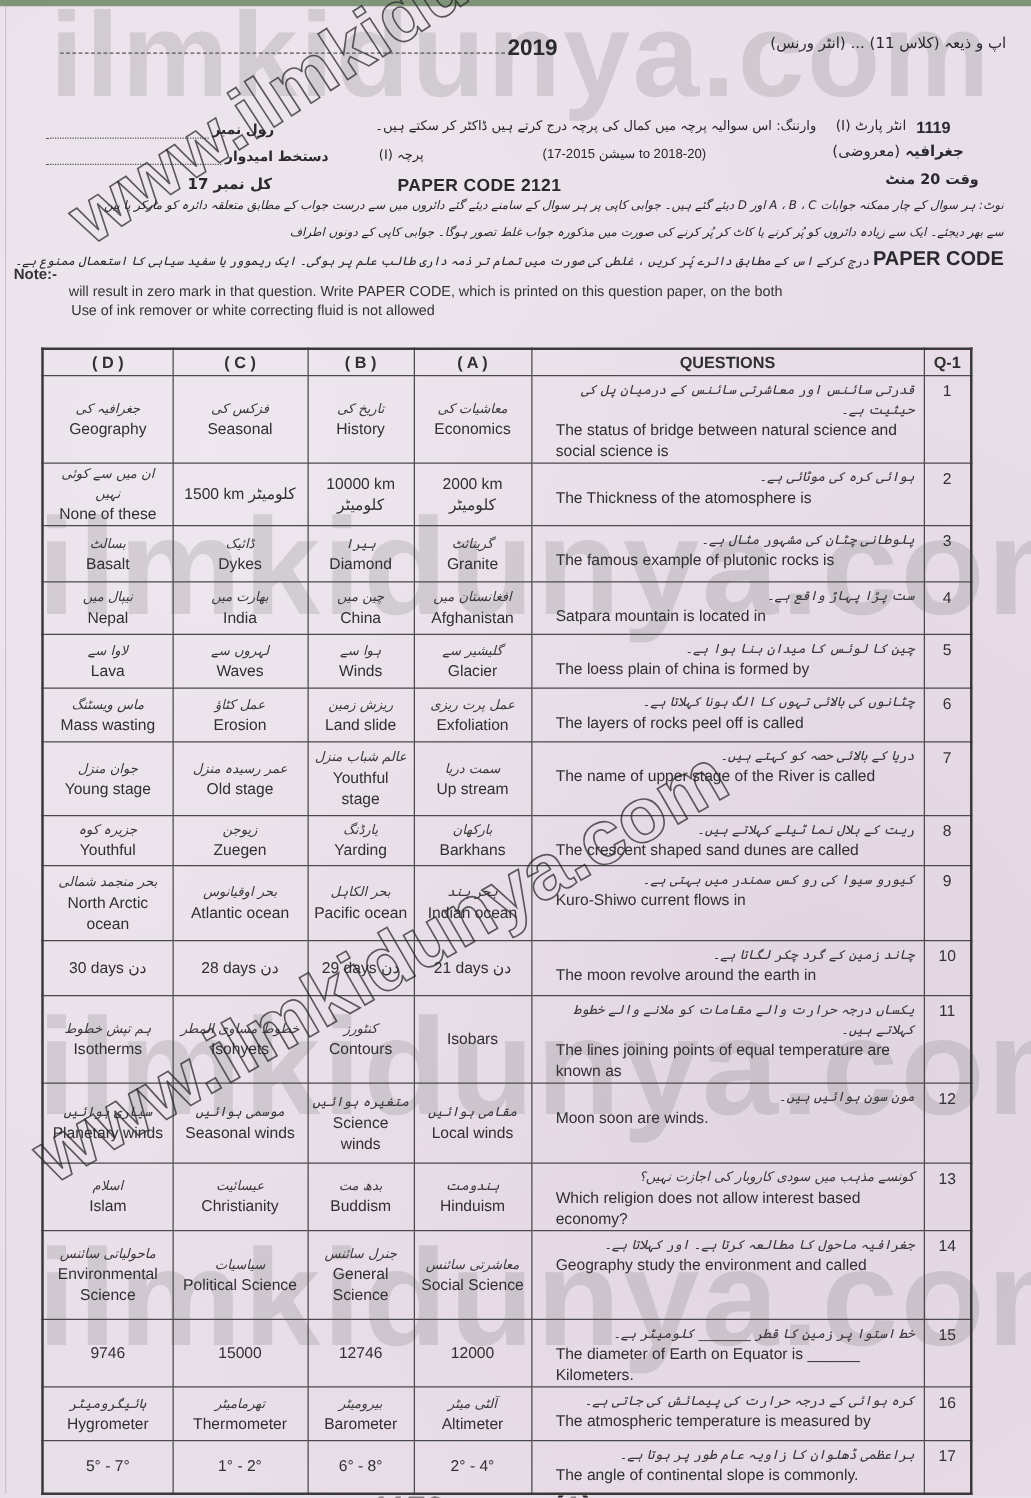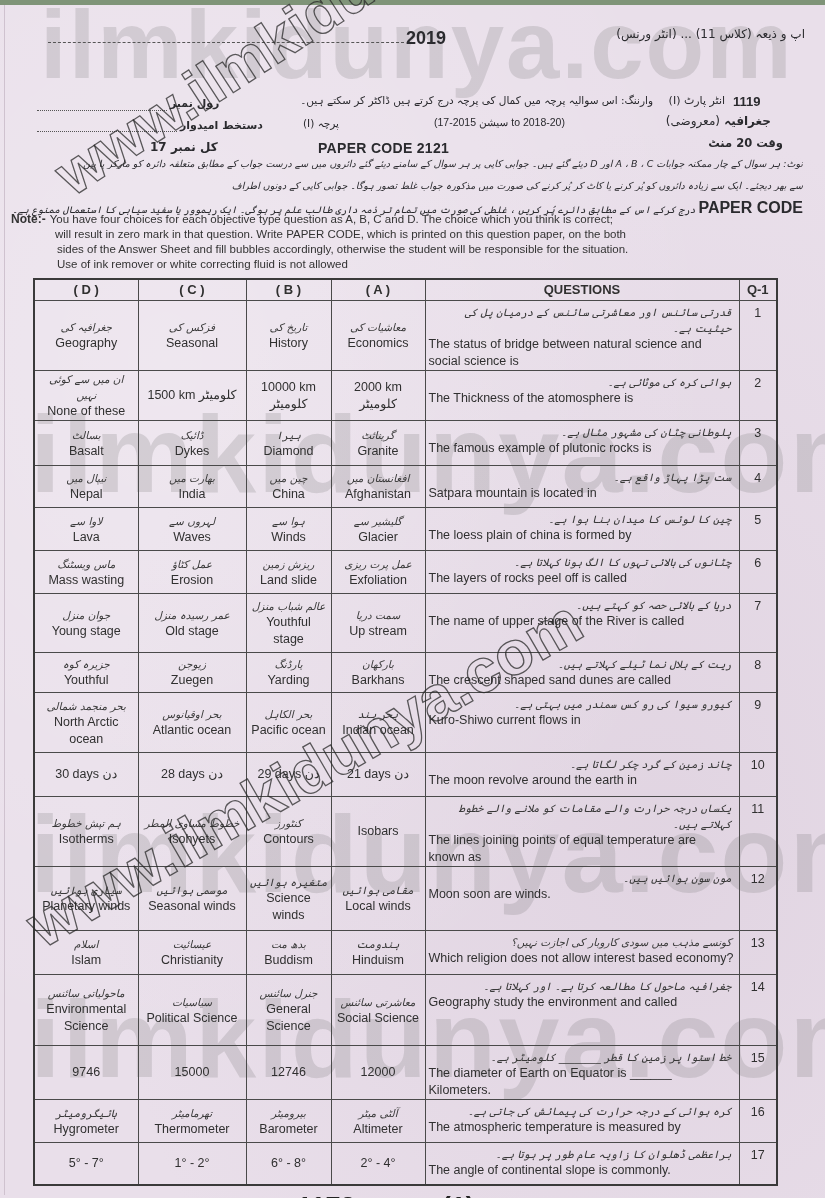--- a/index.html
+++ b/index.html
@@ -44,21 +44,21 @@
     position:absolute; left:33px; top:278px; width:743px;
     border-collapse:collapse; table-layout:fixed;
     border:2px solid #3a3a3a;
   }
   table.mcq td, table.mcq th {
     border:1.3px solid #4a4a4a; padding:0 3px; vertical-align:middle;
     font-size:12.5px; font-weight:normal; color:#303030; text-align:center;
     line-height:16px; overflow:hidden;
   }
   table.mcq th { font-weight:bold; font-size:13px; height:20px; }
-  table.mcq td.q { text-align:left; padding-left:3px; vertical-align:top; padding-top:3px;margin-left:12px; }
+  table.mcq td.q { text-align:left; padding-left:19px; vertical-align:top; padding-top:3px;margin-left:12px; }
   table.mcq td.num { vertical-align:top; padding-top:4px; }
   table.mcq td .ur { display:block; direction:rtl; font-family:"DejaVu Sans", sans-serif; font-size:10.5px; color:#3a3a3a; font-style:italic; line-height:16px; }
   table.mcq td.q .ur { text-align:right; padding-right:4px; }
   table.mcq td .en { display:block; line-height:17px; }
   .footer-code { position:absolute; top:1152px; left:297px; font-weight:bold; color:#222;margin-top:40px; }
   .footer-code .big { font-size:27px; }
   .footer-code .small { font-size:13px; font-weight:normal; }
   .footer-code .pg { font-size:27px; margin-left:18px; }
 </style>
 </head>
@@ -95,25 +95,23 @@
 
 <div class="abs urdu" style="right:22px;top:158px;font-size:9.5px;font-style:italic;width:800px;overflow:hidden;">نوٹ: ہر سوال کے چار ممکنہ جوابات A ، B ، C اور D دیئے گئے ہیں۔ جوابی کاپی پر ہر سوال کے سامنے دیئے گئے دائروں میں سے درست جواب کے مطابق متعلقہ دائرہ کو مارکر یا پین</div>
 <div class="abs urdu" style="right:22px;top:180px;font-size:9.5px;font-style:italic;width:780px;overflow:hidden;">سے بھر دیجئے۔ ایک سے زیادہ دائروں کو پُر کرنے یا کاٹ کر پُر کرنے کی صورت میں مذکورہ جواب غلط تصور ہوگا۔ جوابی کاپی کے دونوں اطراف</div>
 <div class="abs urdu" style="right:22px;top:199px;font-size:9.5px;font-style:italic;width:800px;overflow:hidden;">
   <b style="font-family:'Liberation Sans',sans-serif;font-size:16px;font-style:normal;">PAPER CODE</b>
   <span>درج کرکے اس کے مطابق دائرے پُر کریں ، غلطی کی صورت میں تمام تر ذمہ داری طالب علم پر ہوگی۔ ایک ریموور یا سفید سیاہی کا استعمال ممنوع ہے۔</span>
 </div>
 
 <div class="note-en" style="top:212px;left:38px;width:740px;">
   <div style="display:flex;">
-      <span style="margin-left:-27px;margin-right:4px;font-size:12px;">Note:-</span>
-      <span style="font-weight:normal;">You have four choices for each objective type question as A, B, C and D.  The choice which you think is correct;</span>
+      <span style="margin-left:-27px;margin-right:18px;font-size:12px;">Note:-</span>
     </div>
   <div style="padding-left:17px;font-weight:normal;">will result in zero mark in that question.   Write PAPER CODE, which is printed on this question paper, on the   both</div>
-  <div style="padding-left:19px;font-weight:normal;">sides of  the  Answer  Sheet and fill bubbles accordingly,  otherwise  the student  will be responsible for  the situation.</div>
   <div style="padding-left:19px;font-weight:normal;">Use  of ink remover or white correcting  fluid is not allowed</div>
 </div>
 
 <table class="mcq">
   <colgroup>
     <col style="width:104px">
       <col style="width:108px">
       <col style="width:85px">
       <col style="width:94px">
       <col style="width:314px">

